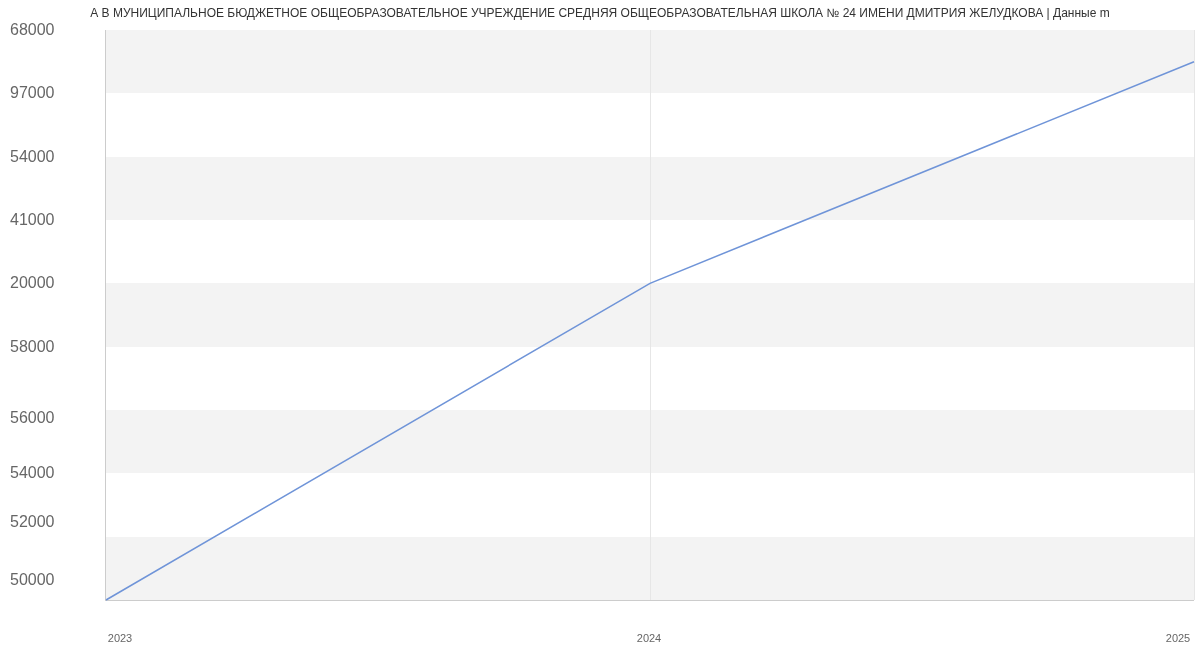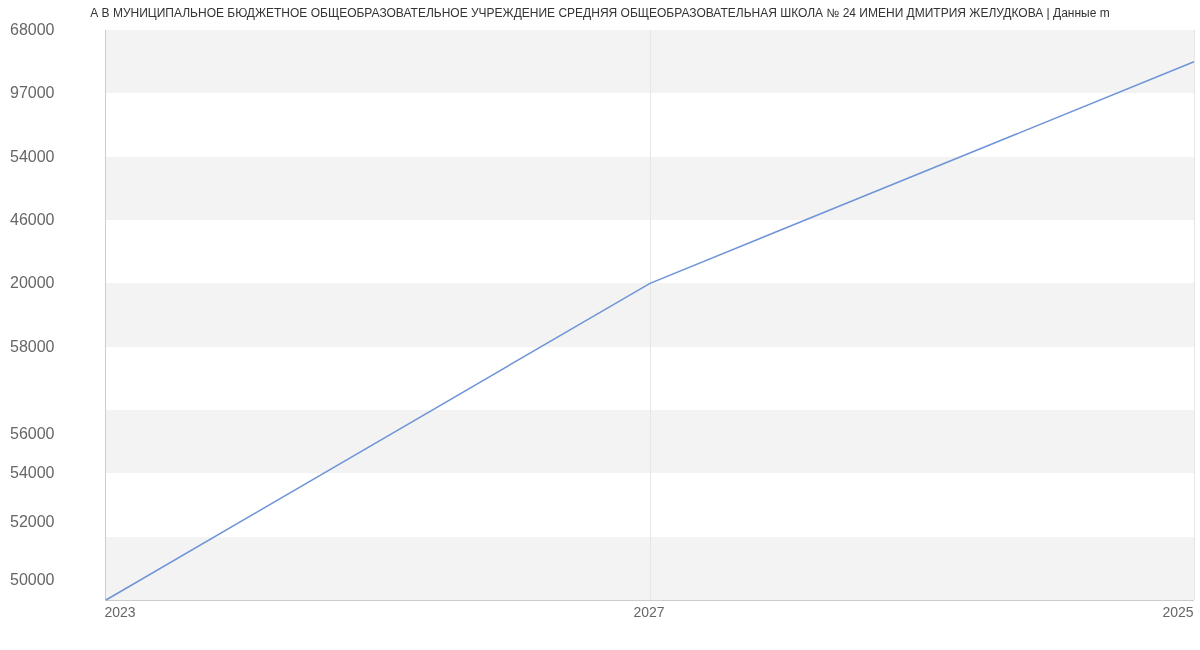--- a/index.html
+++ b/index.html
@@ -1,21 +1,21 @@
 <!DOCTYPE html>
 <html><head>
 <meta charset="utf-8">
 <style>
   html,body{margin:0;padding:0;width:1200px;height:650px;background:#fff;font-family:Verdana,Geneva,sans-serif;font-size:11px;color:#333;overflow:hidden}
   .chart{position:relative;width:1200px;height:574px}
   .title{position:absolute;left:0;top:6px;width:1200px;text-align:center;font-size:12px;color:#333;white-space:nowrap;overflow:hidden}
   .plot{position:absolute;left:105px;top:30px;width:1088px;height:570px;border-left:1px solid #ccc;border-bottom:1px solid #ccc}
   .band{position:absolute;left:0;width:100%;background:#f3f3f3}
   .ytick{position:absolute;right:1100px;width:90px;text-align:left;color:#666;font-size:16px;transform:translateY(-50%)}
-  .xtick{position:absolute;top:604px;color:#666;font-size:14px;transform:translateX(-50%)}
+  .xtick{position:absolute;top:632px;color:#666;font-size:11px;transform:translateX(-50%)}
   .xgrid{position:absolute;top:0;height:100%;width:0;border-left:1px solid #e6e6e6}
   svg.line{position:absolute;left:0;top:0;width:100%;height:100%;overflow:visible}
   svg.line path{fill:none;stroke:#6f94d8;stroke-width:1.5}
 </style>
 </head>
 <body>
 
 <div class="chart">
   <div class="title">А В МУНИЦИПАЛЬНОЕ БЮДЖЕТНОЕ ОБЩЕОБРАЗОВАТЕЛЬНОЕ УЧРЕЖДЕНИЕ СРЕДНЯЯ ОБЩЕОБРАЗОВАТЕЛЬНАЯ ШКОЛА № 24 ИМЕНИ ДМИТРИЯ ЖЕЛУДКОВА | Данные m</div>
 
@@ -31,24 +31,24 @@
     <div class="xgrid" style="left:1088px"></div>
 
     <svg class="line" viewBox="0 0 1088 570" preserveAspectRatio="none">
       <path d="M0,570 L544,253.3 L1088,31.7"></path>
     </svg>
   </div>
 
   <div class="ytick" style="top:580px">50000</div>
   <div class="ytick" style="top:522px">52000</div>
   <div class="ytick" style="top:473.3px">54000</div>
-  <div class="ytick" style="top:434px">56000</div>
+  <div class="ytick" style="top:418px">56000</div>
   <div class="ytick" style="top:346.7px">58000</div>
   <div class="ytick" style="top:283.3px">20000</div>
-  <div class="ytick" style="top:220px">46000</div>
+  <div class="ytick" style="top:220px">41000</div>
   <div class="ytick" style="top:156.7px">54000</div>
   <div class="ytick" style="top:93.3px">97000</div>
   <div class="ytick" style="top:30px">68000</div>
 
   <div class="xtick" style="left:120px">2023</div>
-  <div class="xtick" style="left:649px">2027</div>
+  <div class="xtick" style="left:649px">2024</div>
   <div class="xtick" style="left:1178px">2025</div>
 </div>
 
 </body></html>

